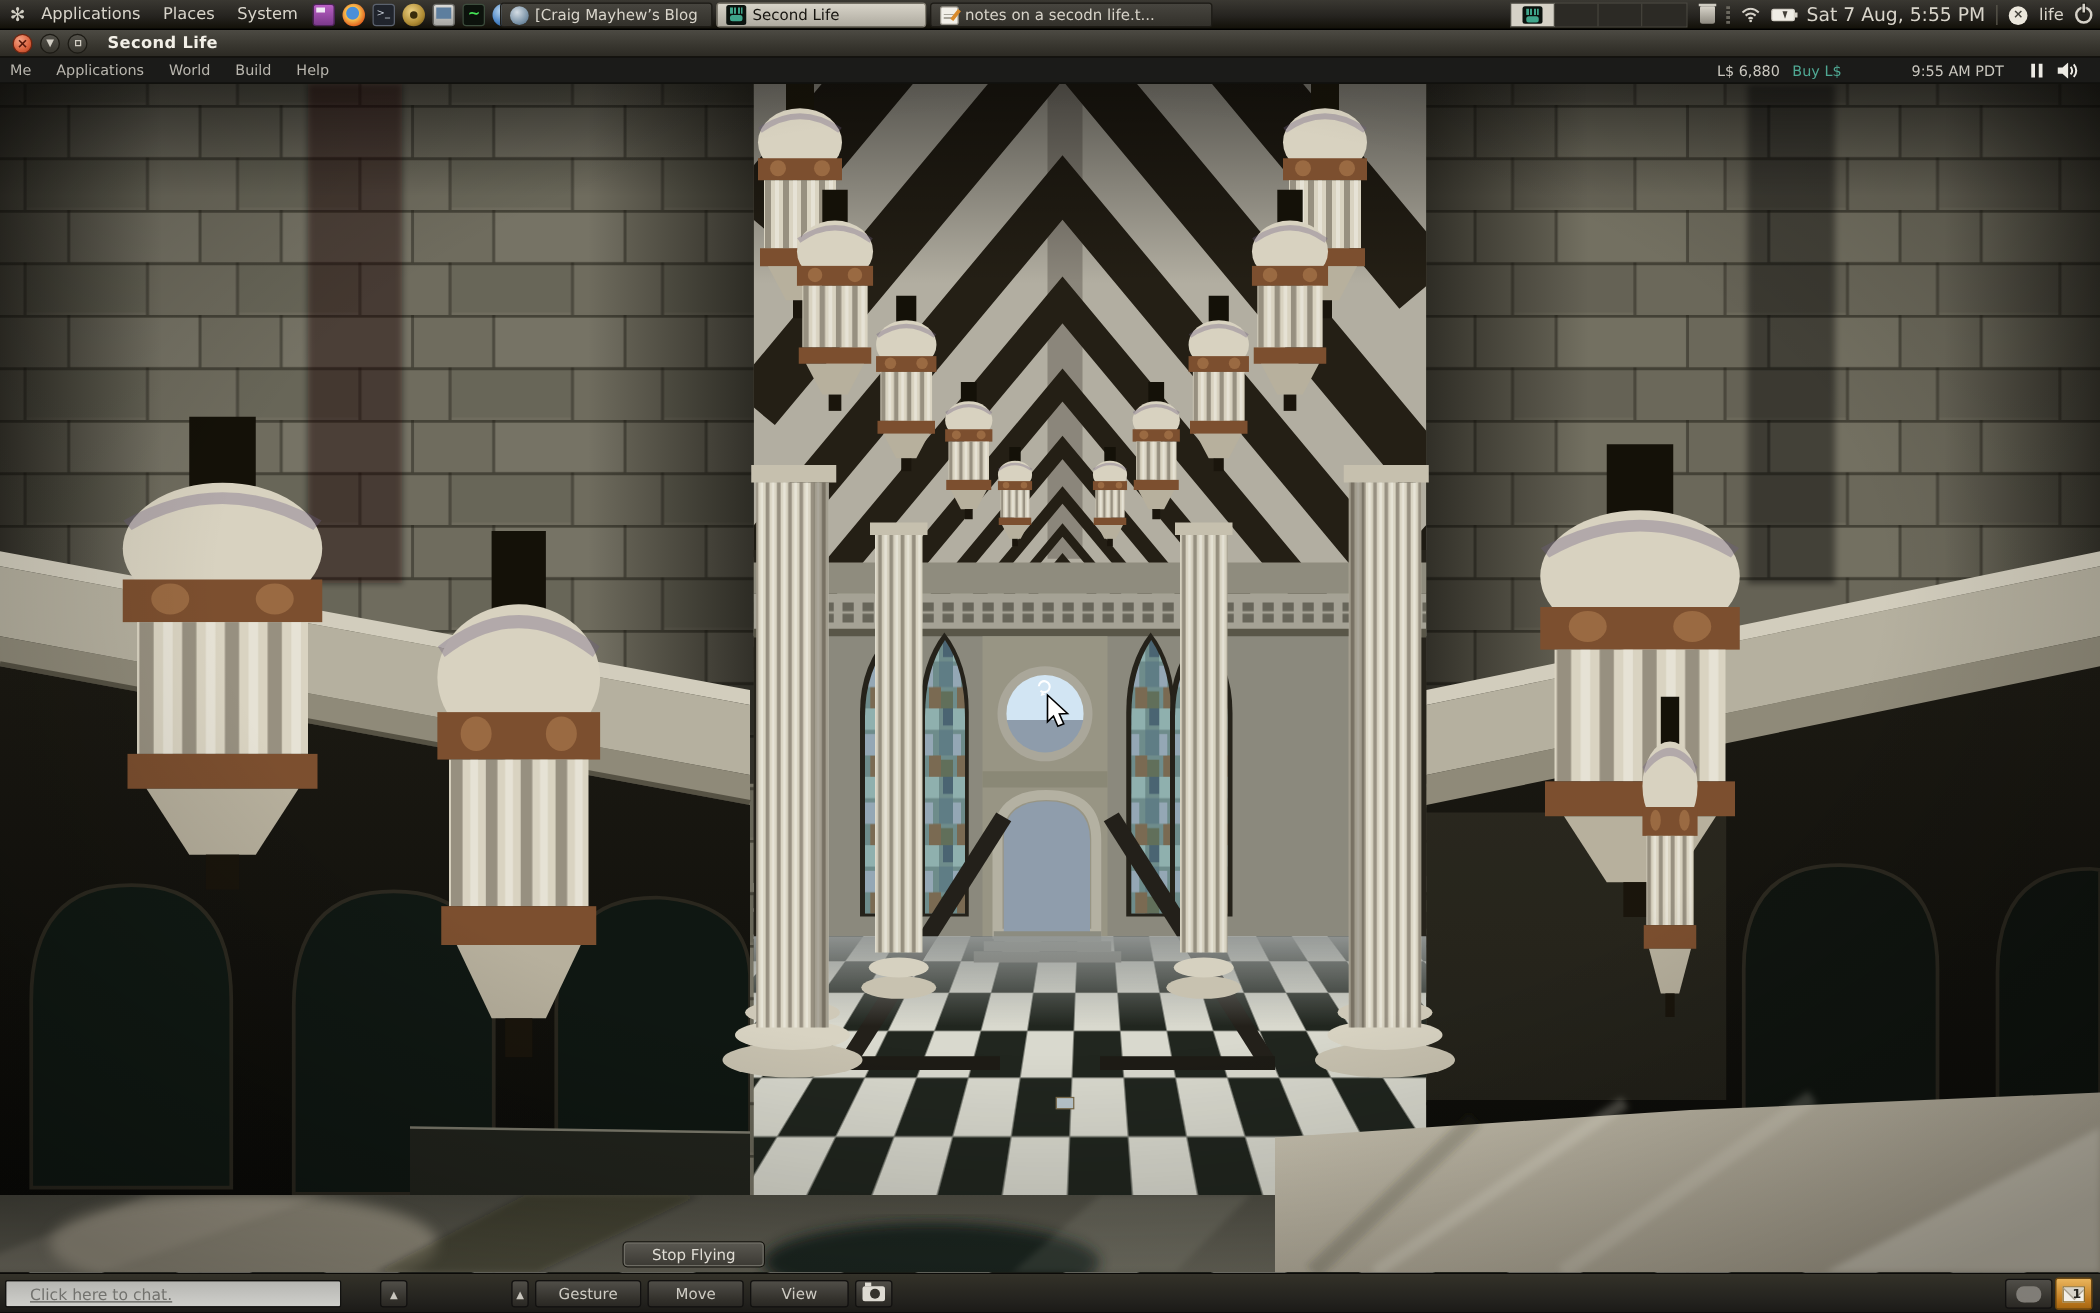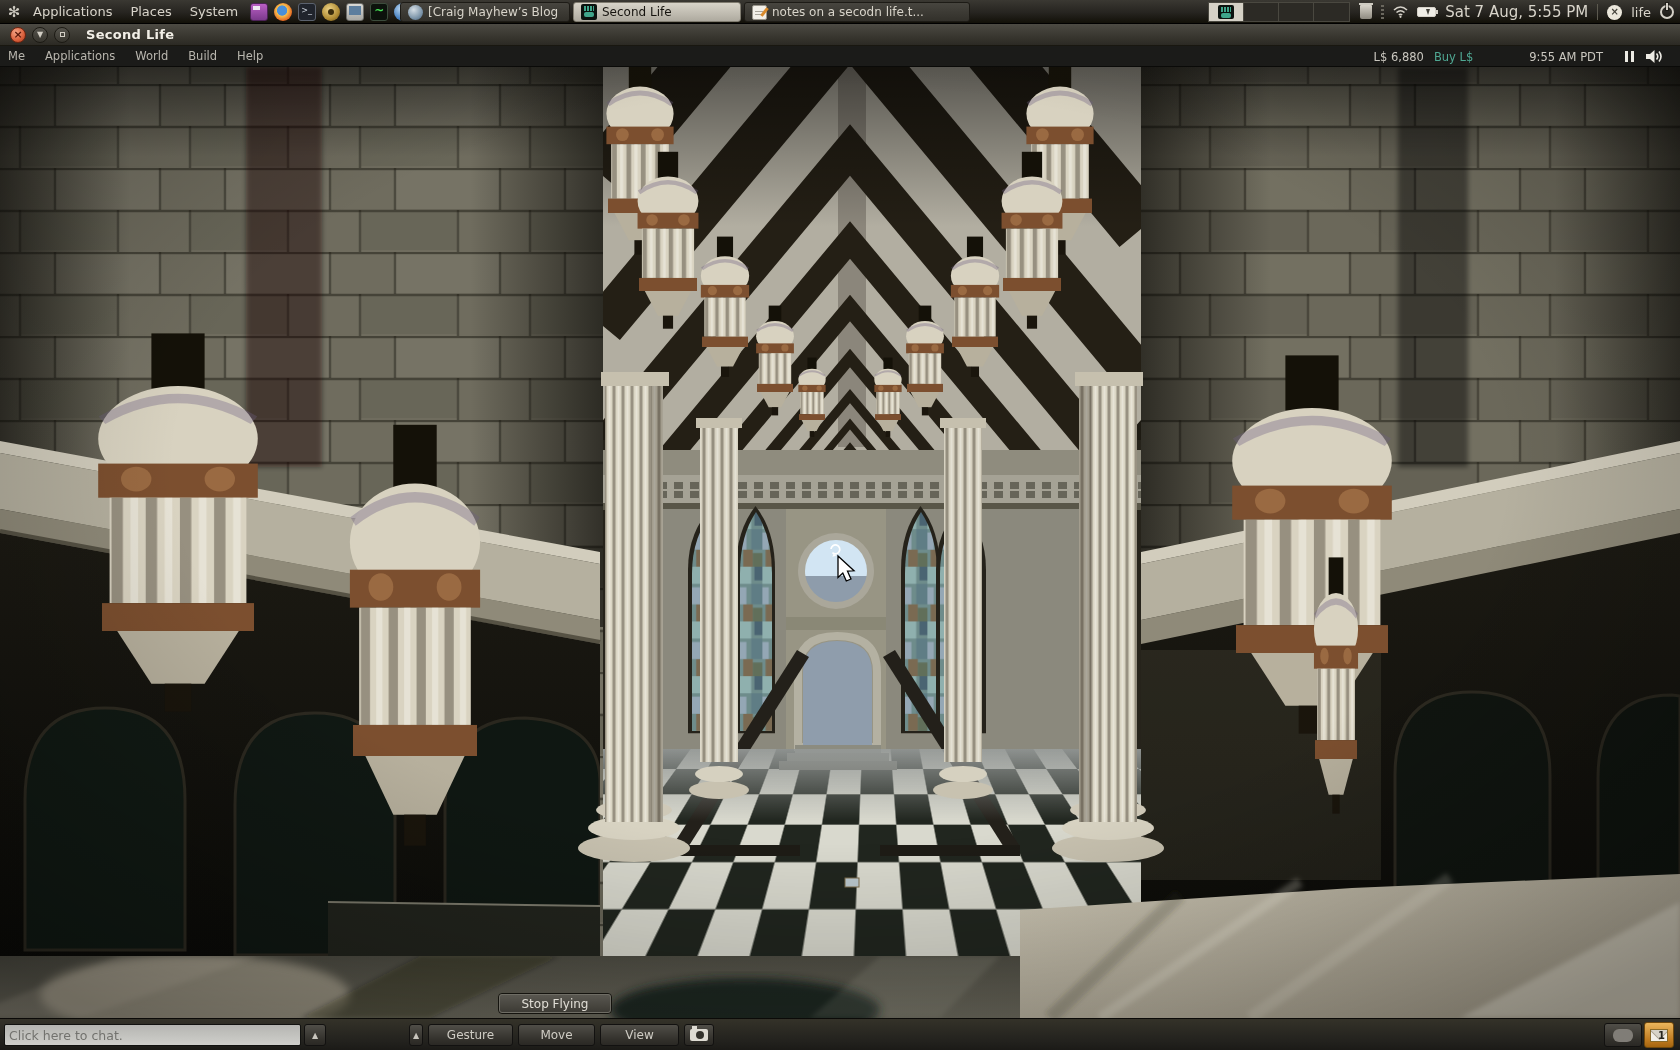--- a/index.html
+++ b/index.html
@@ -100,23 +100,23 @@
 
   
   .stopfly { position:absolute; left:498px; top:993px; width:114px; height:21px; z-index:5;
     background:linear-gradient(#5a5851,#3b3933); border:1px solid #14130e; outline:1px solid #6e6c64; outline-offset:-2px;
     border-radius:4px; color:#e0ddd5; font-size:12px; display:flex; align-items:center; justify-content:center; }
 
   
   .bbar { position:absolute; left:0; top:1018px; width:1680px; height:32px;
     background:linear-gradient(#343229,#23221e 70%,#1b1a17); border-top:1px solid #0b0a08; z-index:4; }
   .bbar > * { position:absolute; top:5px; }
-  .chatin { left:4px; width:297px; height:22px; background:linear-gradient(#b5b5b1,#cfcfcb);
-    border:1px solid #121210; border-radius:2px; font-size:12.5px; color:#5c5c58; padding:0 4px;
-    font-family:"DejaVu Sans","Liberation Sans",sans-serif; }
+  .chatin { left:4px; width:269px; height:22px; background:linear-gradient(#b5b5b1,#cfcfcb);
+    border:1px solid #121210; border-radius:2px; font-size:12.5px; color:#5c5c58; padding:0 19px;
+    font-family:"DejaVu Sans","Liberation Sans",sans-serif;text-decoration:underline; }
   .chatin::placeholder { color:#72726e; opacity:1; }
   .btn { height:22px; background:linear-gradient(#504e48,#32302b 75%,#2a2824); border:1px solid #121110;
     border-radius:3px; color:#cfccc4; font-size:12px; display:flex; align-items:center; justify-content:center; gap:5px; }
   .arrow-up { font-size:8px; color:#c9c6be; }
   .b-chatup { left:304px; width:22px; }
   .b-speak { left:332px; width:76px;margin-top:46px; }
   .spk-ind { display:flex; align-items:center; gap:1px; }
   .spk-dot { width:6px; height:6px; border-radius:50%; background:#b9b5ac; }
   .spk-wav { color:#8e8b82; font-size:10px; letter-spacing:-2px; }
   .b-speakup { left:409px; width:14px; }

